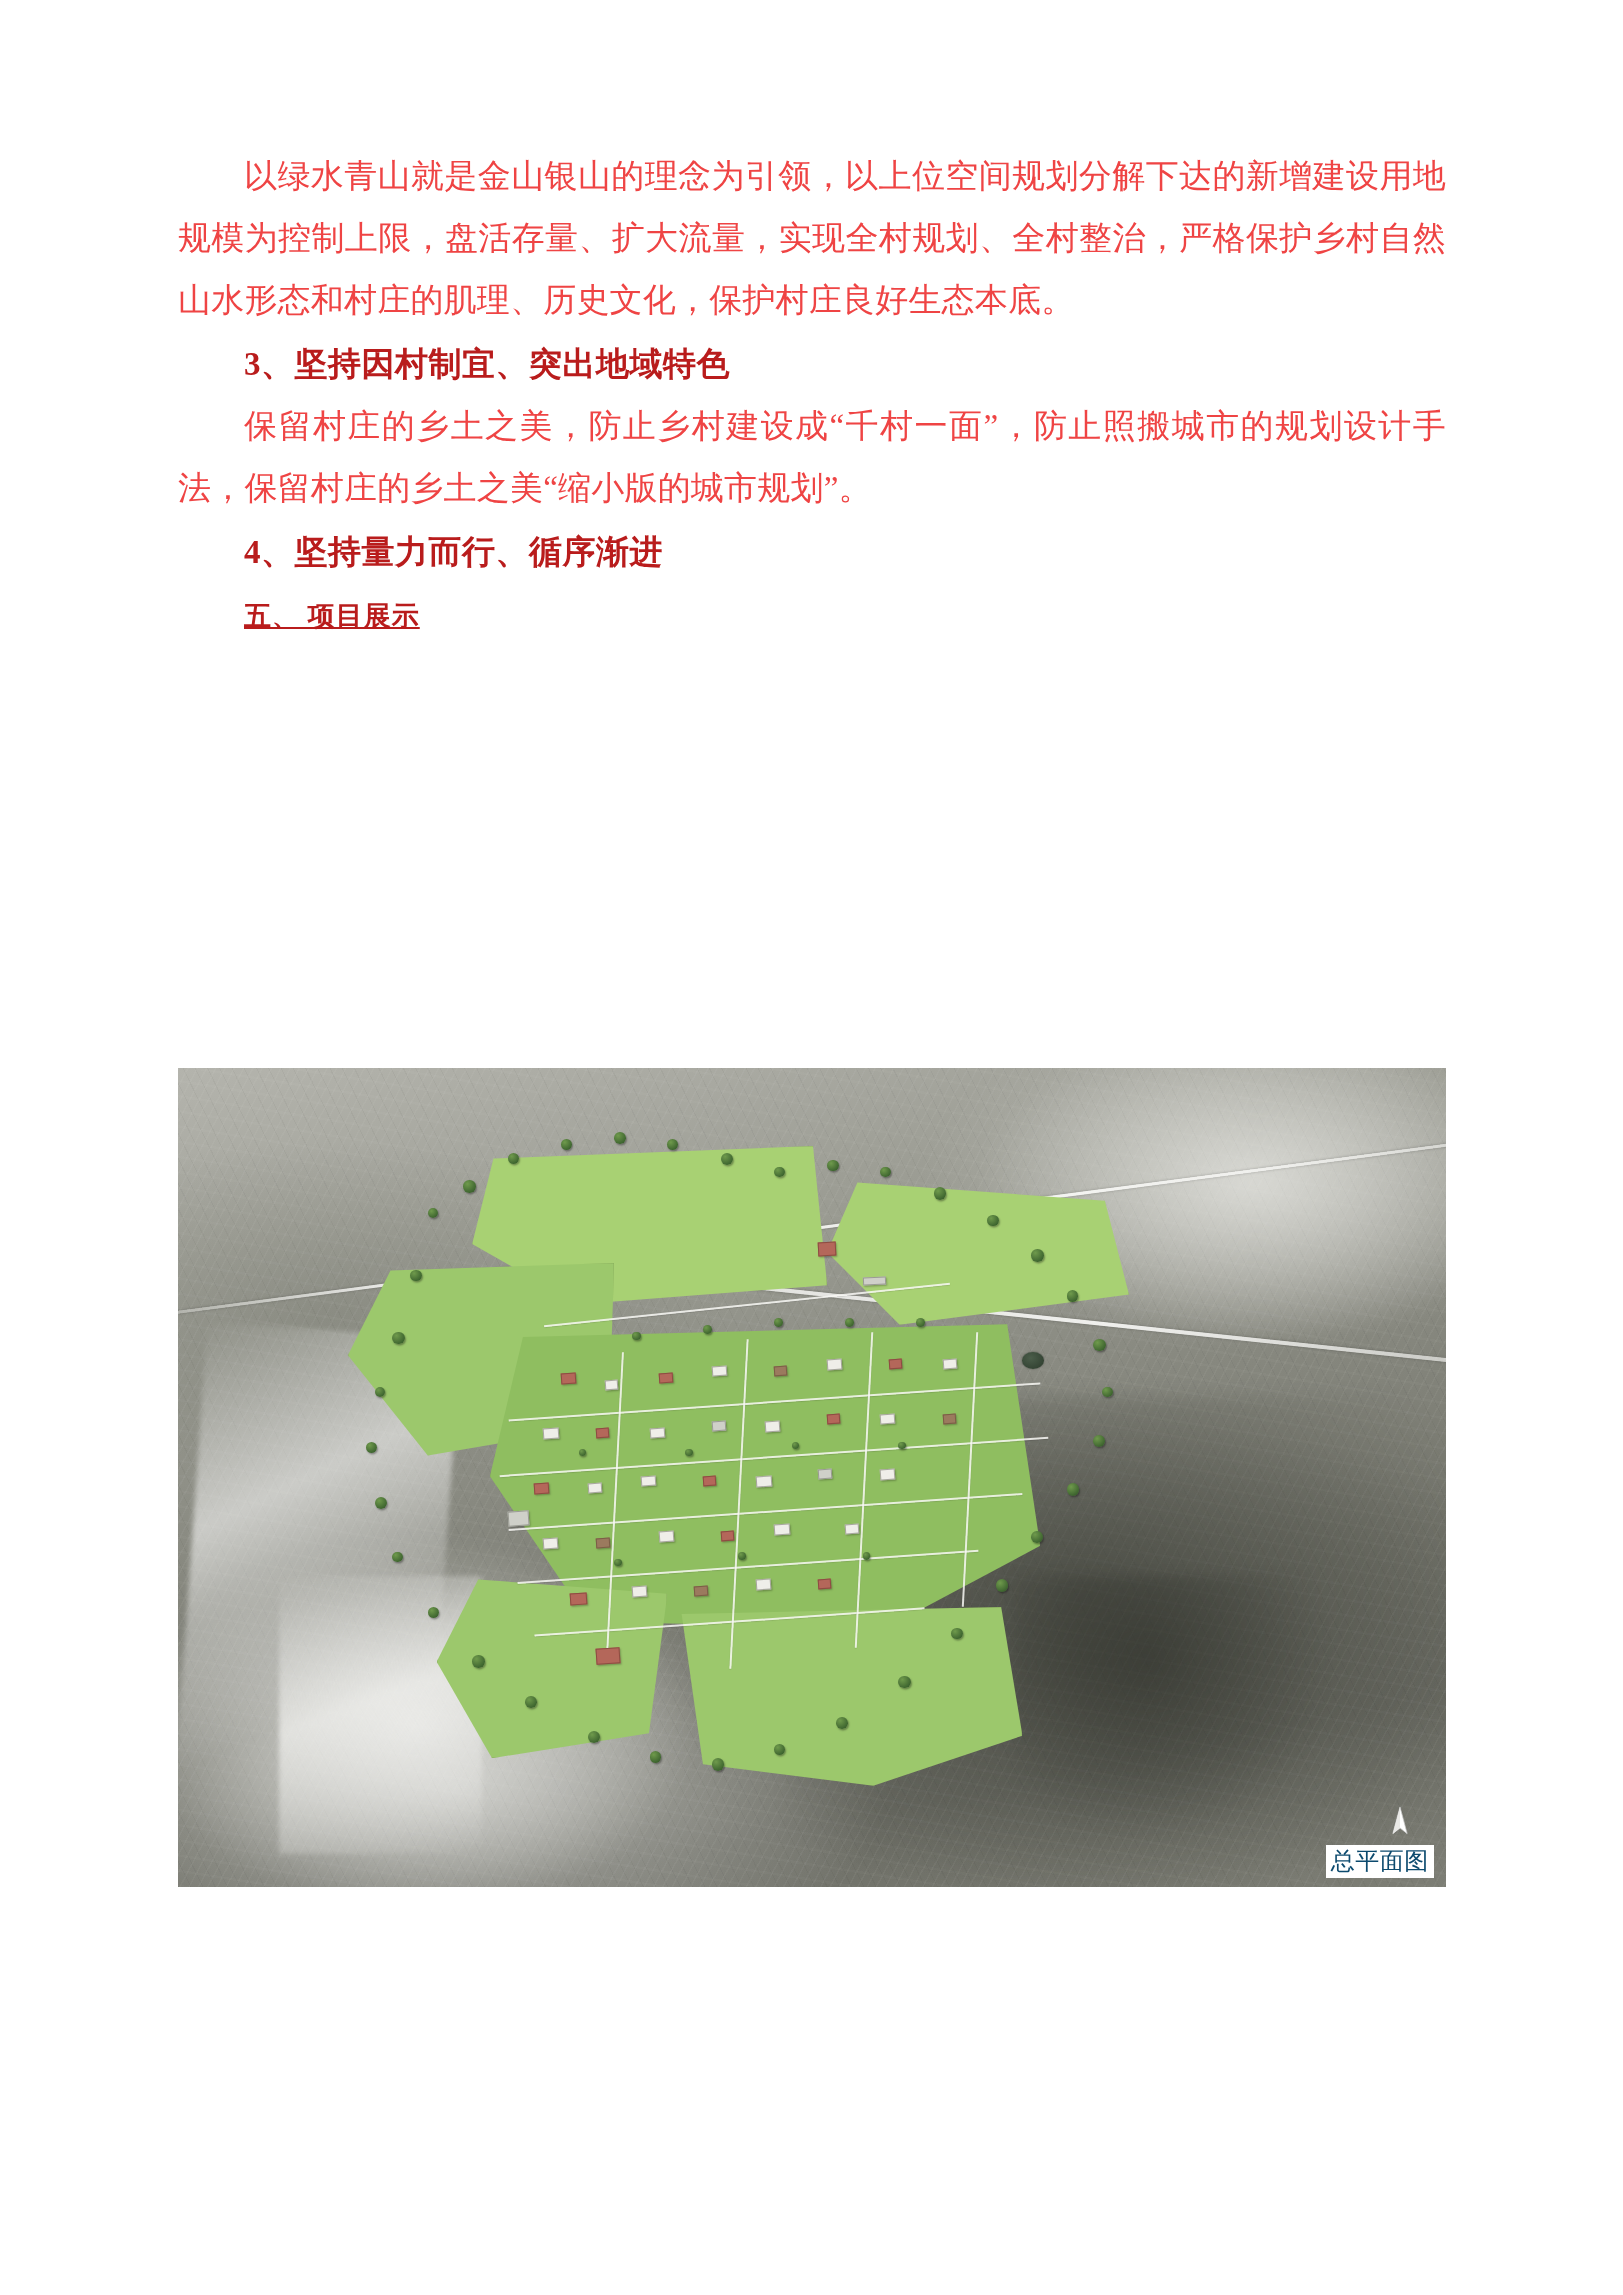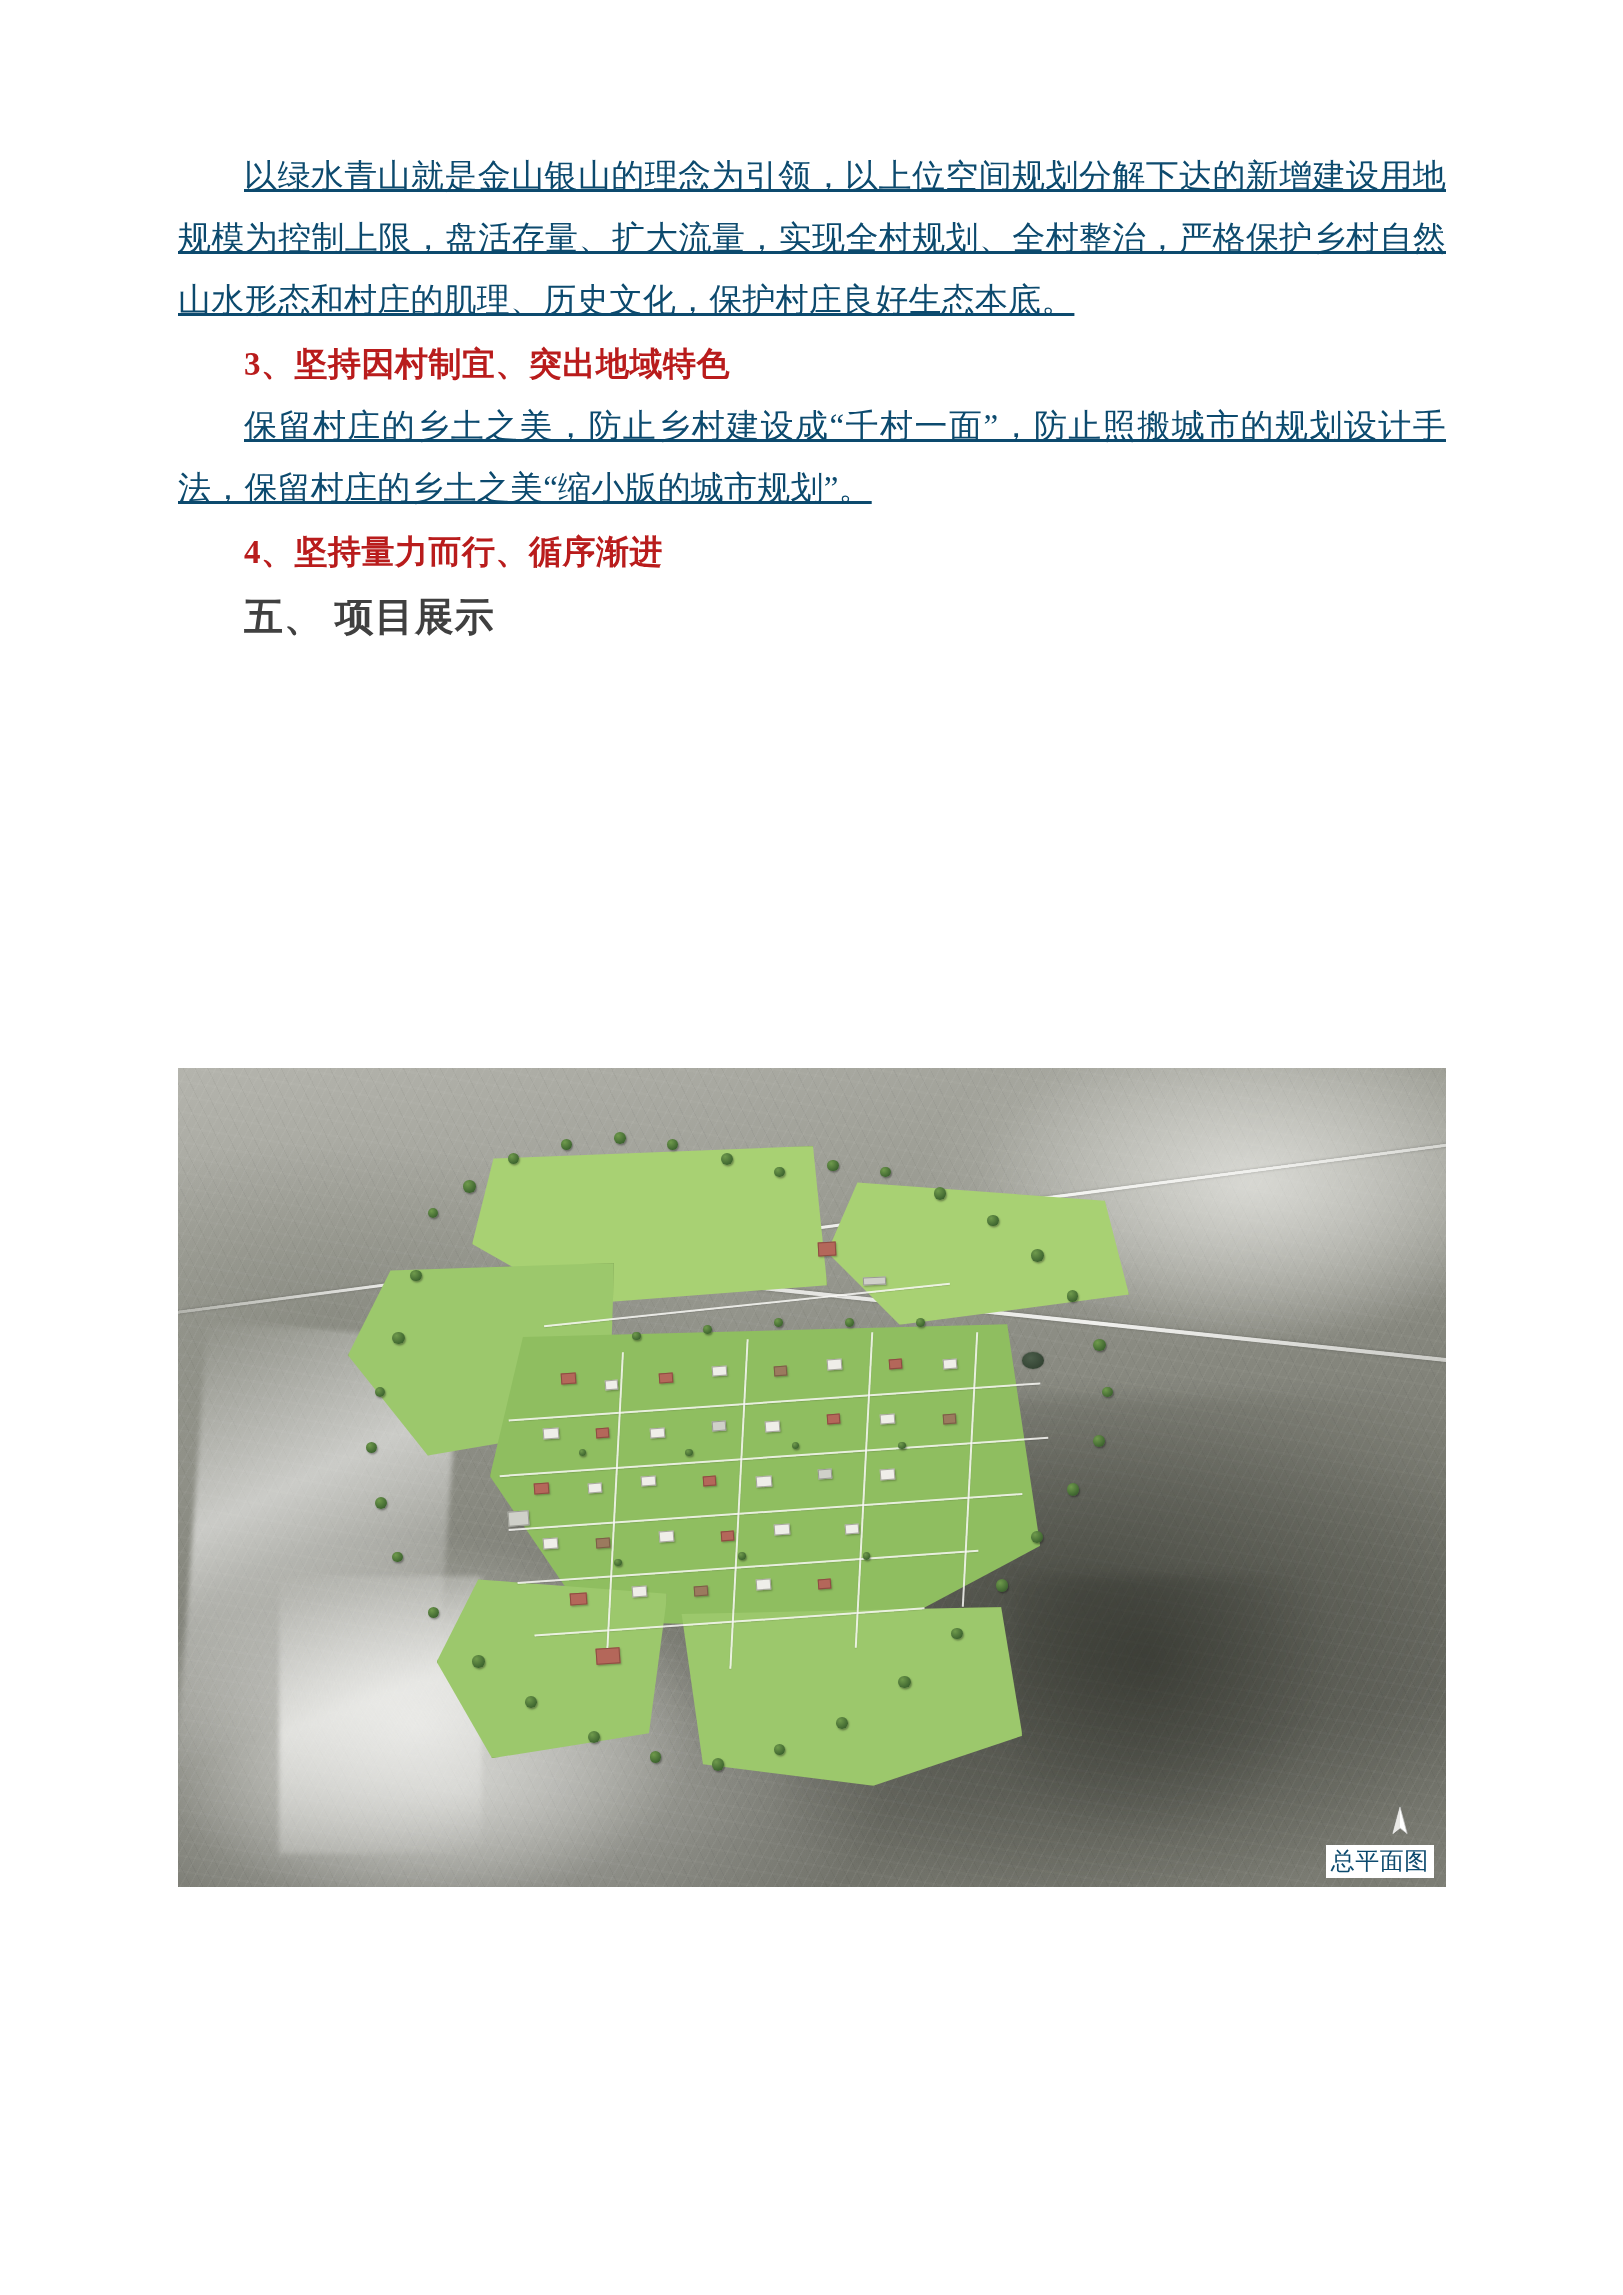--- a/index.html
+++ b/index.html
@@ -23,41 +23,41 @@
     top: 145px;
     width: 1268px;
   }
   p.body-text {
     margin: 0 0 0 0;
     font-size: 33px;
     line-height: 62px;
     letter-spacing: 0.2px;
     text-align: justify;
     text-justify: inter-ideograph;
-    color: #0c4a6e;
+    color: #ef4444;
     text-indent: 66px;
-    text-decoration: underline;
   }
   h3.heading {
     margin: 0;
     font-size: 33px;
     line-height: 62px;
     font-weight: bold;
     color: #b91c1c;
     text-indent: 66px;
     letter-spacing: 0.5px;
   }
   h2.section-heading {
     margin: 0;
-    font-size: 39px;
+    font-size: 27px;
     line-height: 63px;
     font-weight: bold;
-    color: #404040;
+    color: #b91c1c;
     text-indent: 66px;
     letter-spacing: 1px;
+    text-decoration: underline;
   }
   .spacer-sm { height: 1.9px; }
   .figure {
     position: absolute;
     left: 178px;
     top: 1068px;
     width: 1268px;
     height: 819px;
   }
   .figure-inner {

